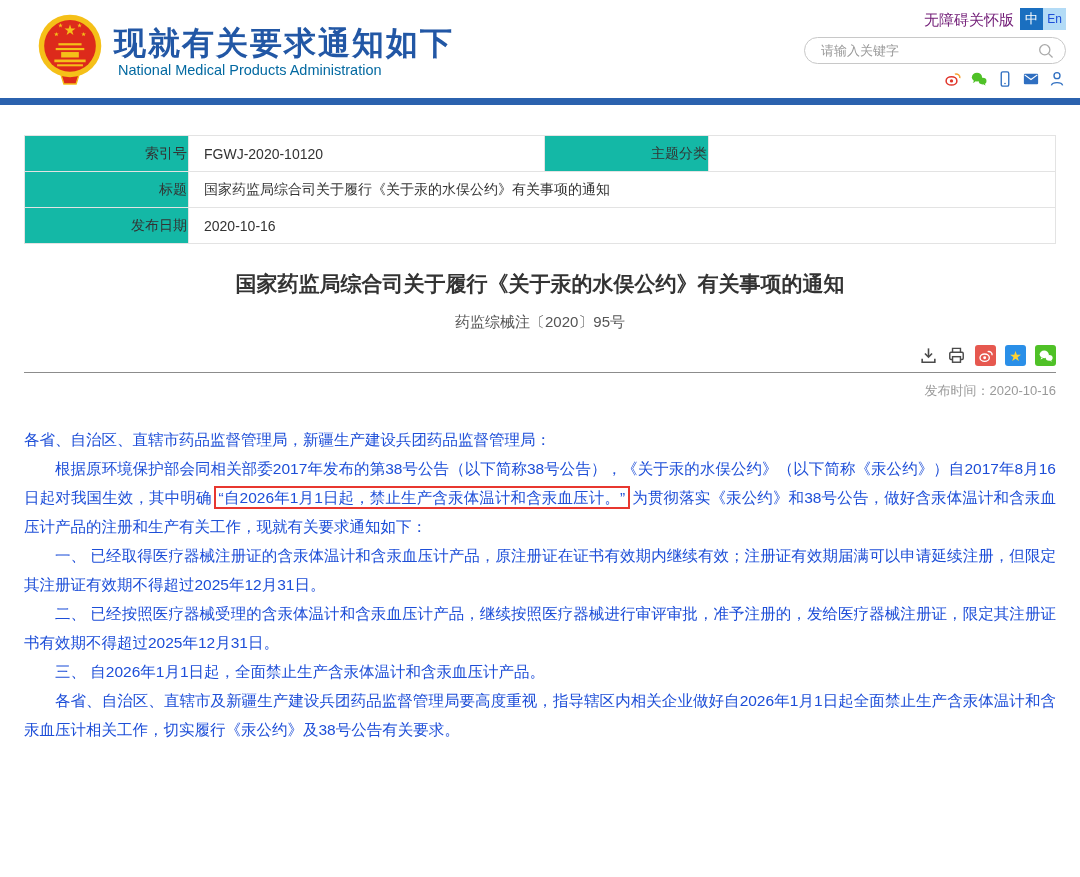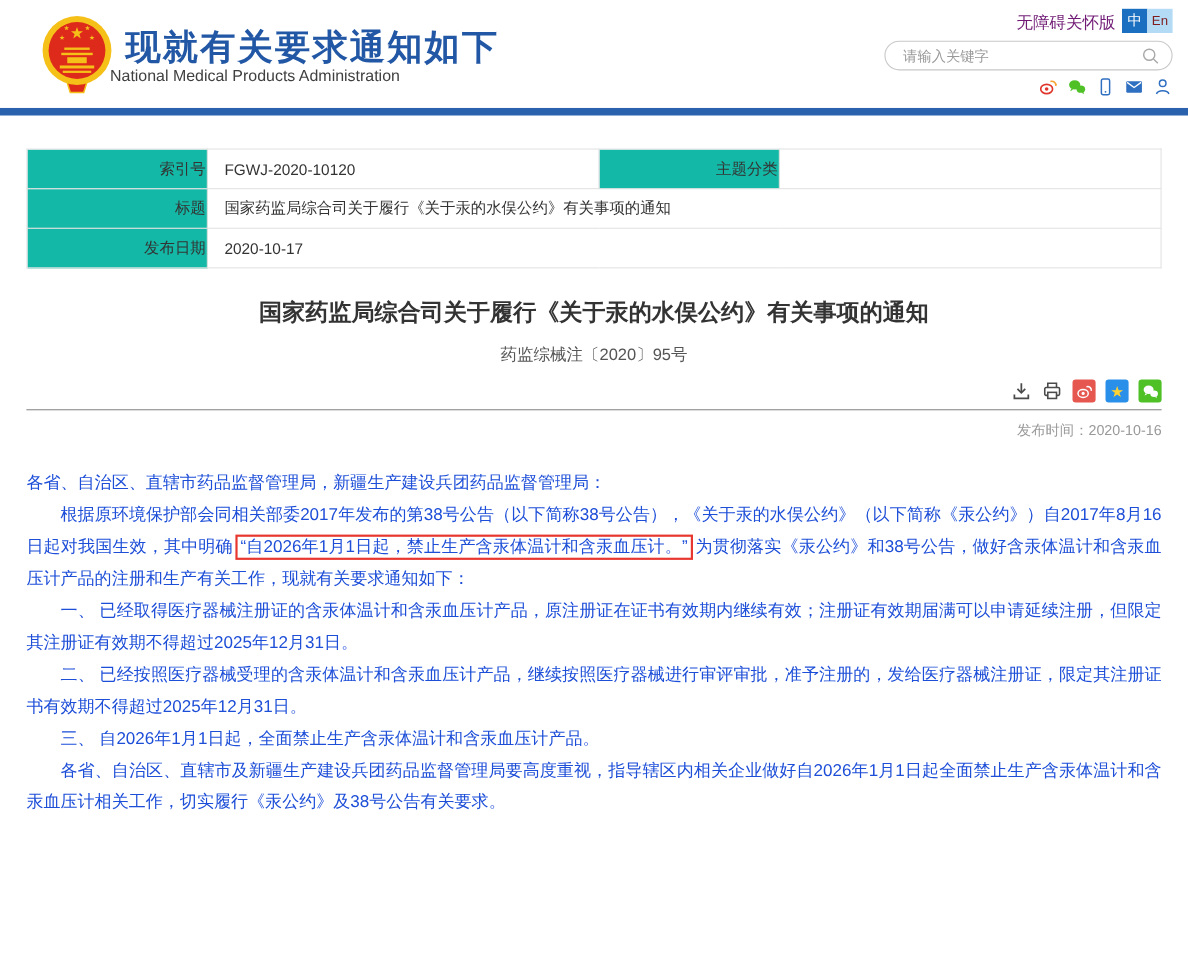--- a/index.html
+++ b/index.html
@@ -11,35 +11,35 @@
     position: relative;
   }
   
   .header { position: relative; height: 98px; background: #fff; }
   .emblem { position: absolute; left: 36px; top: 12px; width: 68px; height: 76px; }
   .brand-cn {
     position: absolute; left: 114px; top: 22px;
     font-size: 32px; font-weight: bold; color: #2257a5; letter-spacing: 2px;
   }
   .brand-en {
-    position: absolute; left: 100px; top: 62px;
-    font-size: 14.5px; color: #404040;
+    position: absolute; left: 118px; top: 62px;
+    font-size: 14.5px; color: #0369a1;
   }
   .top-links {
     position: absolute; top: 11px; right: 66px;
     display: flex; font-size: 15px; color: #701a75;
   }
   .top-links span { cursor: pointer; }
   .lang-toggle { position: absolute; top: 8px; right: 14px; display: flex; }
   .lang-zh {
     width: 23px; height: 22px; background: #1a6fc0; color: #fff;
     font-size: 13px; display: flex; align-items: center; justify-content: center; cursor: pointer;
   }
   .lang-en {
-    width: 23px; height: 22px; background: #b3dbf6; color: #7f1d1d;
+    width: 23px; height: 22px; background: #b3dbf6; color: #1d4ed8;
     font-size: 12px; display: flex; align-items: center; justify-content: center; cursor: pointer;
   }
   .search-box {
     position: absolute; top: 37px; right: 14px; width: 262px; height: 27px;
     border: 1px solid #c8c8c8; border-radius: 14px; background: #fff;
     display: flex; align-items: center; padding: 0 10px 0 14px; gap: 36px;
   }
   .search-box input {
     border: none; outline: none; flex: 1; font-size: 13px; color: #333;
     font-family: "Liberation Sans", sans-serif; background: transparent;
@@ -183,21 +183,21 @@
       <td class="val">FGWJ-2020-10120</td>
       <td class="lbl">主题分类</td>
       <td class="val"></td>
     </tr>
     <tr>
       <td class="lbl">标题</td>
       <td class="val" colspan="3">国家药监局综合司关于履行《关于汞的水俣公约》有关事项的通知</td>
     </tr>
     <tr>
       <td class="lbl">发布日期</td>
-      <td class="val" colspan="3">2020-10-17</td>
+      <td class="val" colspan="3">2020-10-16</td>
     </tr>
   </tbody>
     </table>
 
   <div class="doc-title">国家药监局综合司关于履行《关于汞的水俣公约》有关事项的通知</div>
   <div class="doc-number">药监综械注〔2020〕95号</div>
 
   <div class="tools">
     <svg class="mono" viewBox="0 0 24 24" fill="none" stroke="#4a4a4a" stroke-width="2">
       <path d="M12 3 v10"></path>

